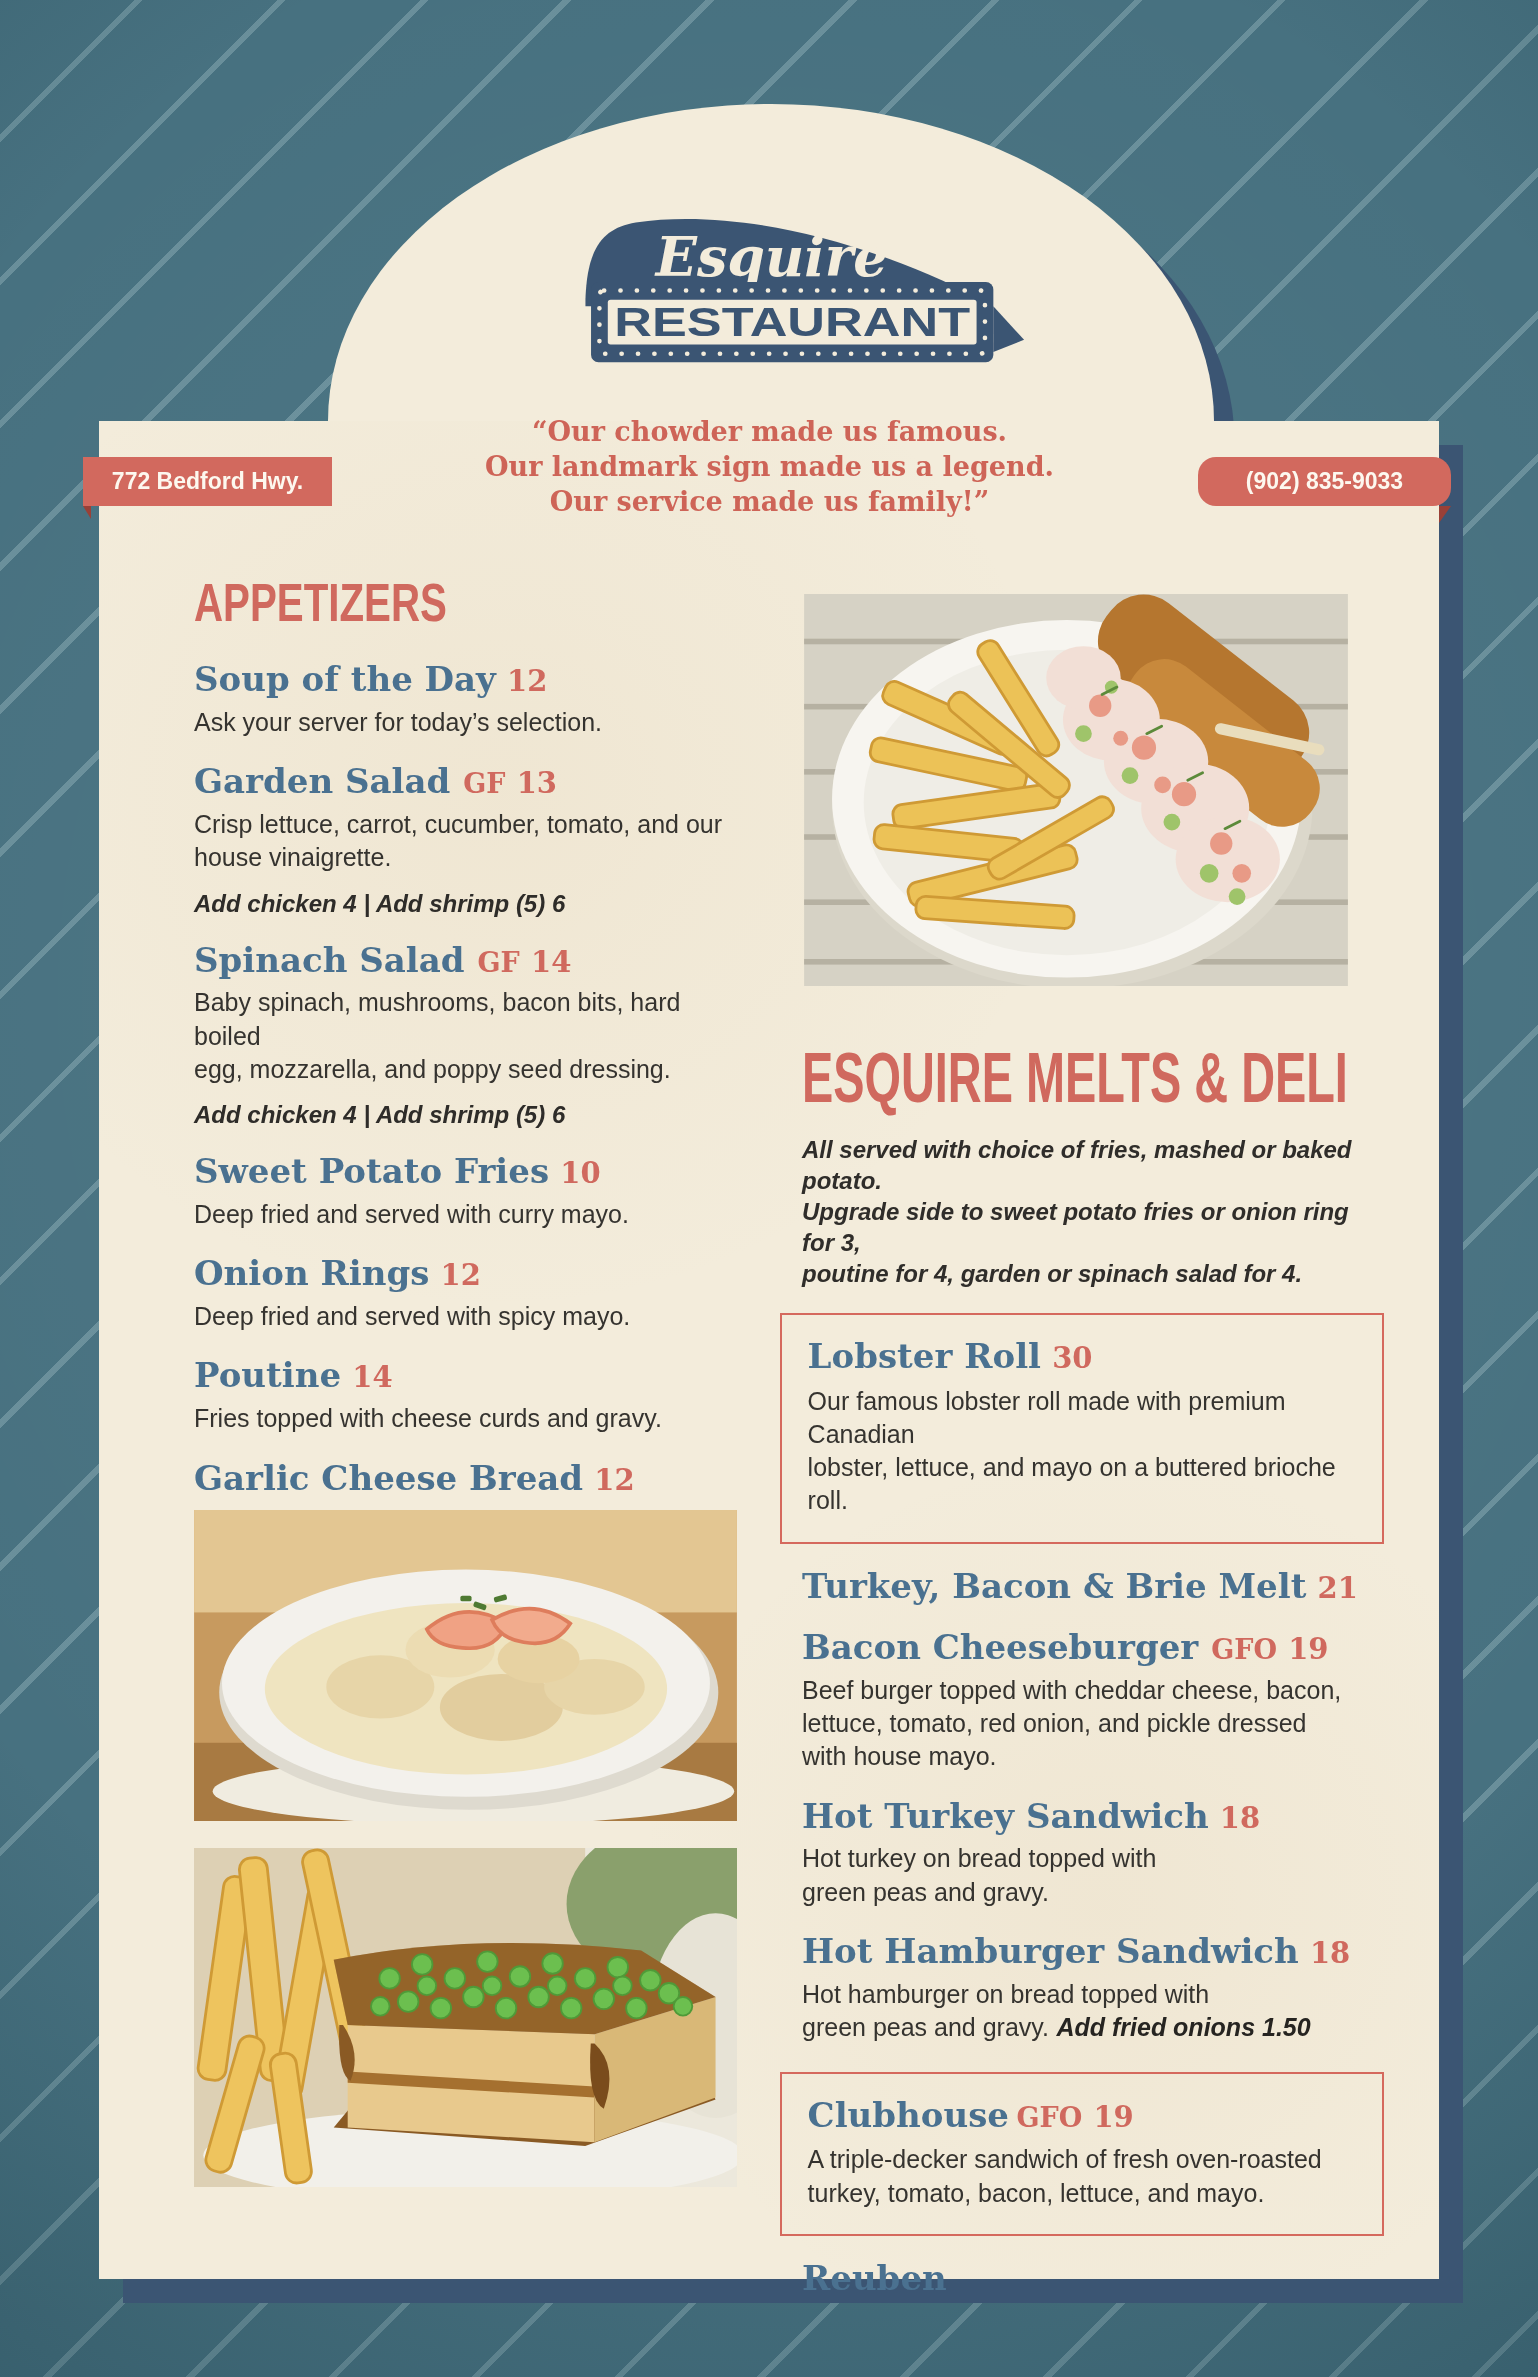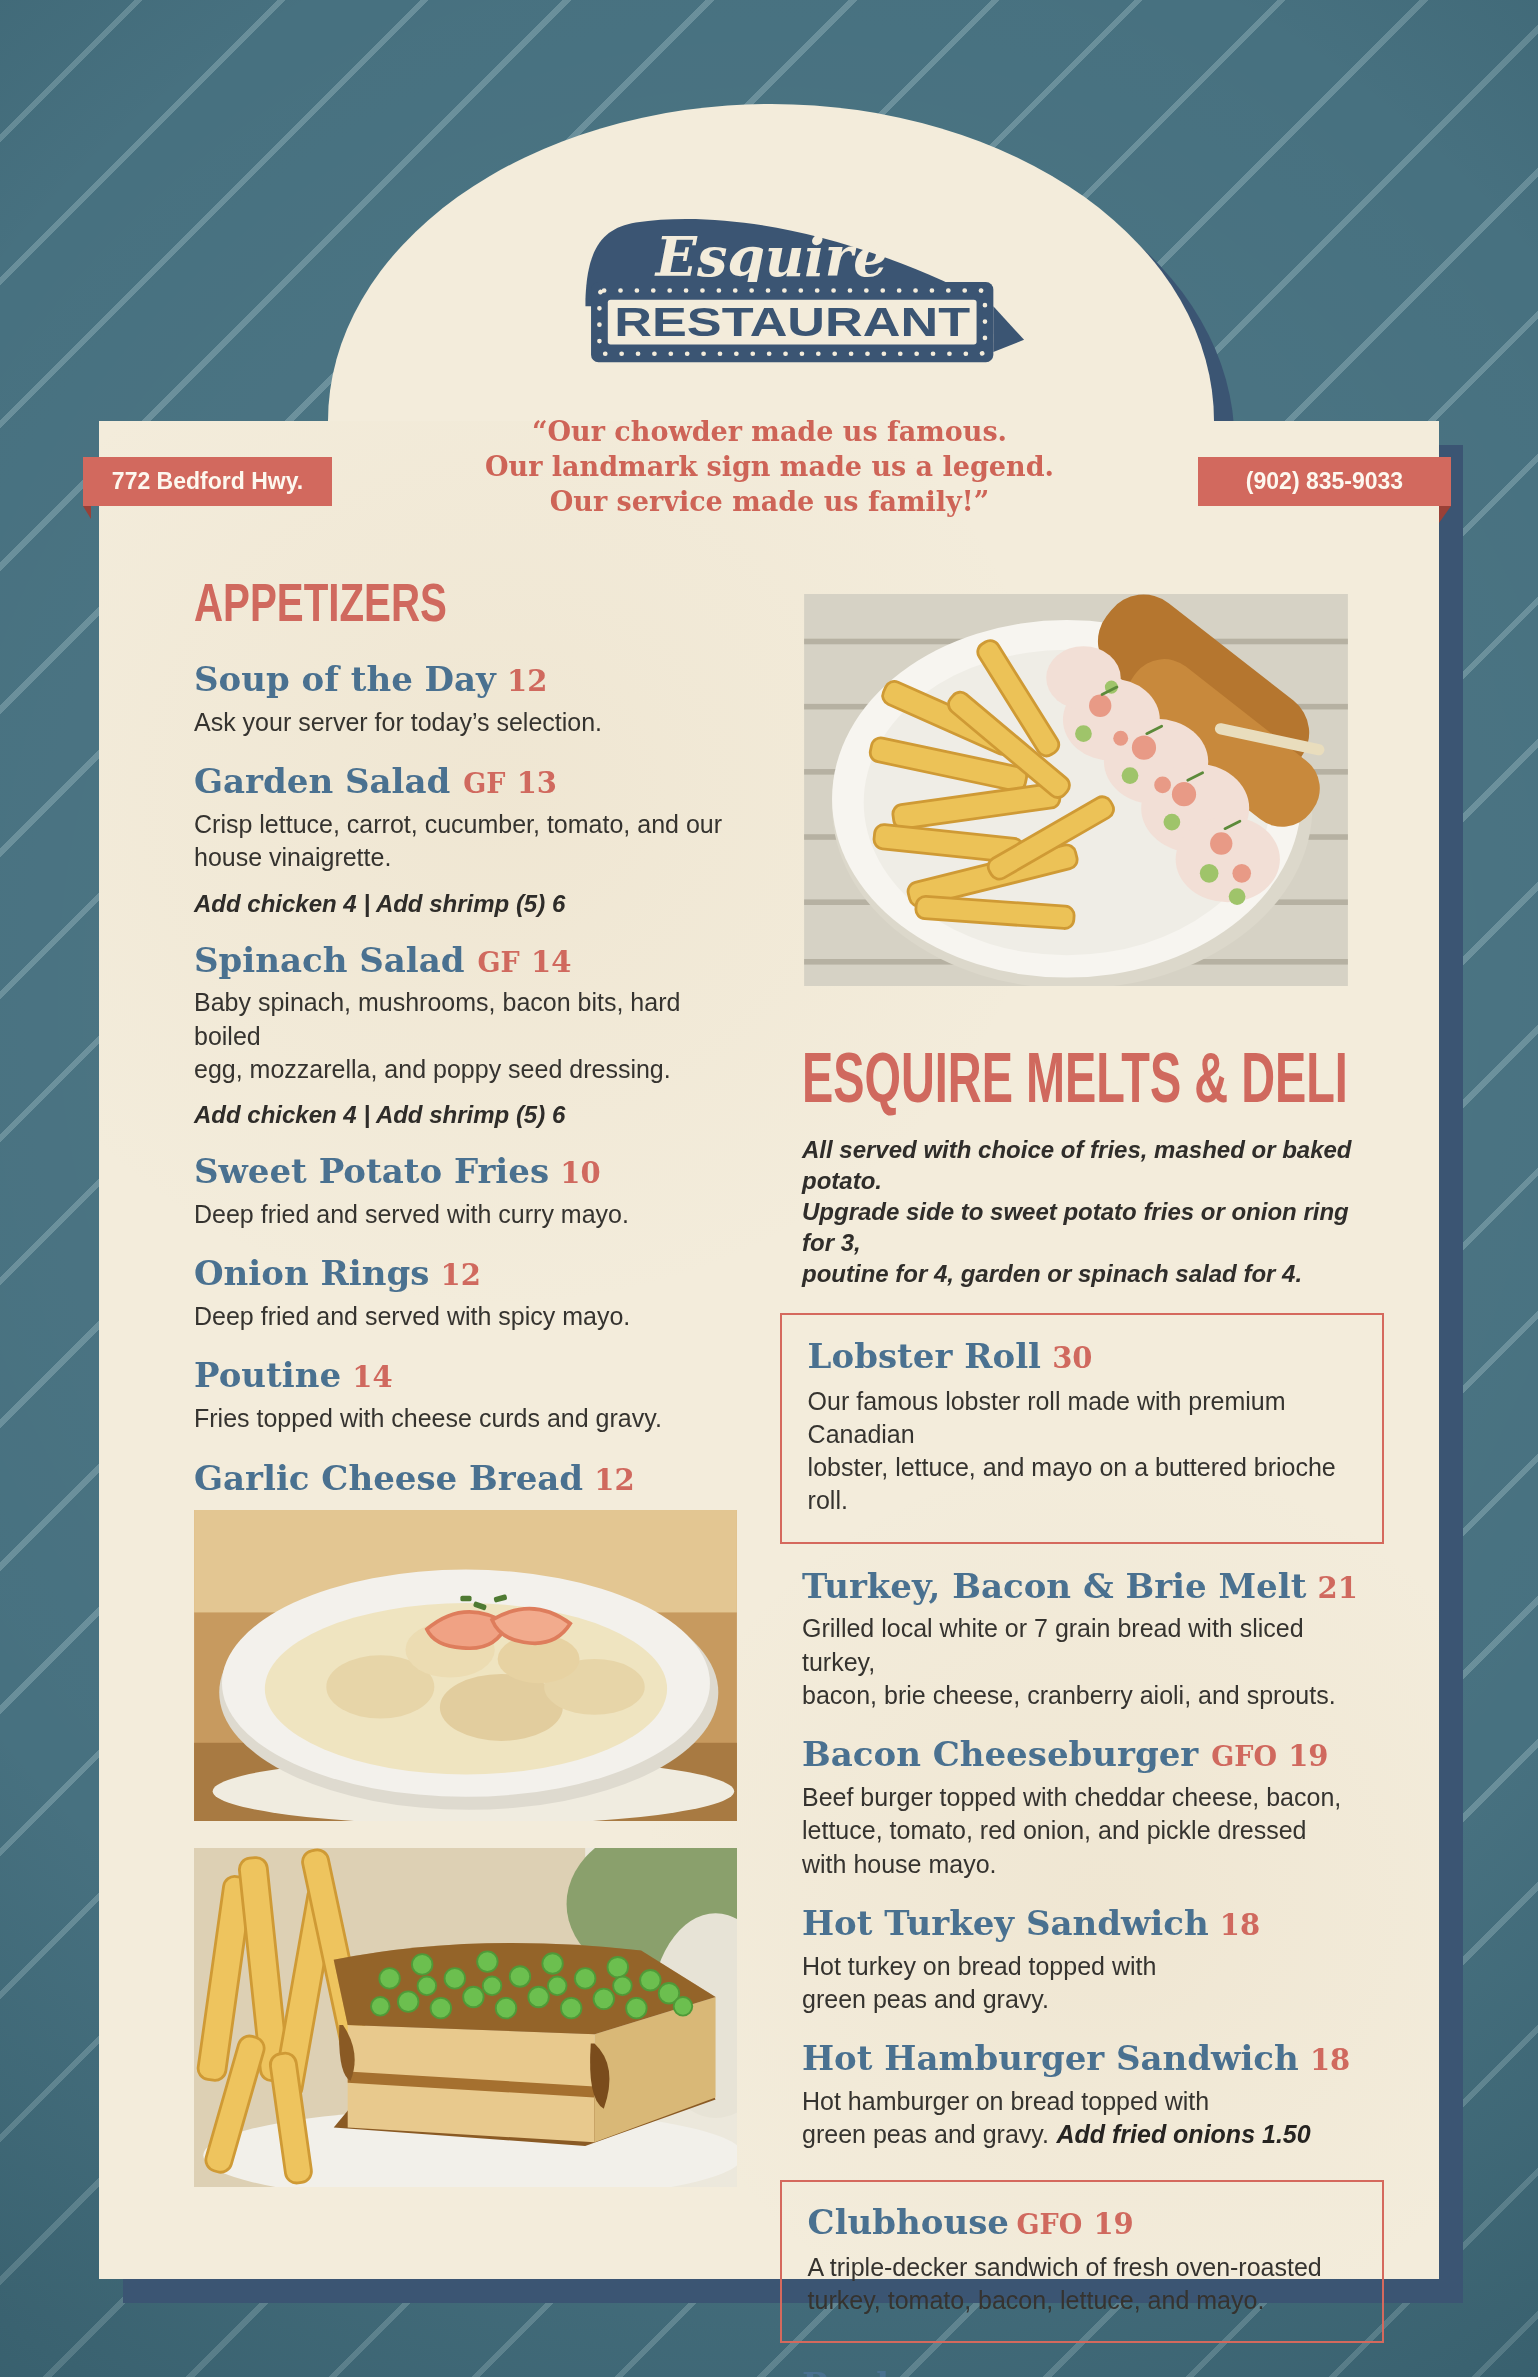--- a/index.html
+++ b/index.html
@@ -20,21 +20,21 @@
   .logo{position:absolute;left:578px;top:213px;width:447px;height:154px;}
   
   .tagline{position:absolute;left:434px;top:414px;width:671px;text-align:center;
     font-family:"DejaVu Serif", serif;font-weight:bold;font-size:27px;line-height:1.30;
     color:#ce6457;white-space:pre-line;}
   
   .ribbon{position:absolute;top:457px;height:49px;background:#d2695e;color:#fdf8ef;
     font-size:23px;font-weight:bold;display:flex;align-items:center;justify-content:center;
     font-family:"Liberation Sans", sans-serif;}
   .ribbon-left{left:83px;width:249px;}
-  .ribbon-right{left:1198px;width:253px;}
+  .ribbon-right{left:1198px;width:253px;border-radius:18px;}
   .ribbon-right::after{content:"";position:absolute;right:0;top:100%;width:0;height:0;
     border-top:17.7px solid #9a4037;border-right:12px solid transparent;}
   .ribbon-left::before{content:"";position:absolute;left:0;top:100%;width:0;height:0;
     border-top:13px solid #9a4037;border-left:8.4px solid transparent;}
   
   .sec-header{color:#d0695e;font-weight:bold;line-height:1;margin:0;}
   .condensed{display:inline-block;transform-origin:0 100%;white-space:nowrap;letter-spacing:0px;}
   
   .col{position:absolute;}
   .col-left{left:194px;top:576px;width:556px;}
@@ -143,22 +143,20 @@
 Upgrade side to sweet potato fries or onion ring for 3,
 poutine for 4,  garden or spinach salad for 4.</p>
     <div id="items-1">
         <div class="menu-item boxed">
           <div class="item-head"><span class="item-name">Lobster Roll</span><span class="item-price">30</span></div>
           <div class="item-desc"><span>Our famous lobster roll made with premium Canadian
 lobster, lettuce, and mayo on a buttered brioche roll.</span></div>
         </div>
         <div class="menu-item">
           <div class="item-head"><span class="item-name">Turkey, Bacon &amp; Brie Melt</span><span class="item-price">21</span></div>
-          <div class="item-desc"><span>Grilled local white or 7 grain bread with sliced turkey,
-bacon, brie cheese, cranberry aioli, and sprouts.</span></div>
         </div>
         <div class="menu-item">
           <div class="item-head"><span class="item-name">Bacon Cheeseburger</span><span class="item-tag">GFO</span><span class="item-price">19</span></div>
           <div class="item-desc"><span>Beef burger topped with cheddar cheese, bacon,
 lettuce, tomato, red onion, and pickle dressed
 with house mayo.</span></div>
         </div>
         <div class="menu-item">
           <div class="item-head"><span class="item-name">Hot Turkey Sandwich</span><span class="item-price">18</span></div>
           <div class="item-desc"><span>Hot turkey on bread topped with

